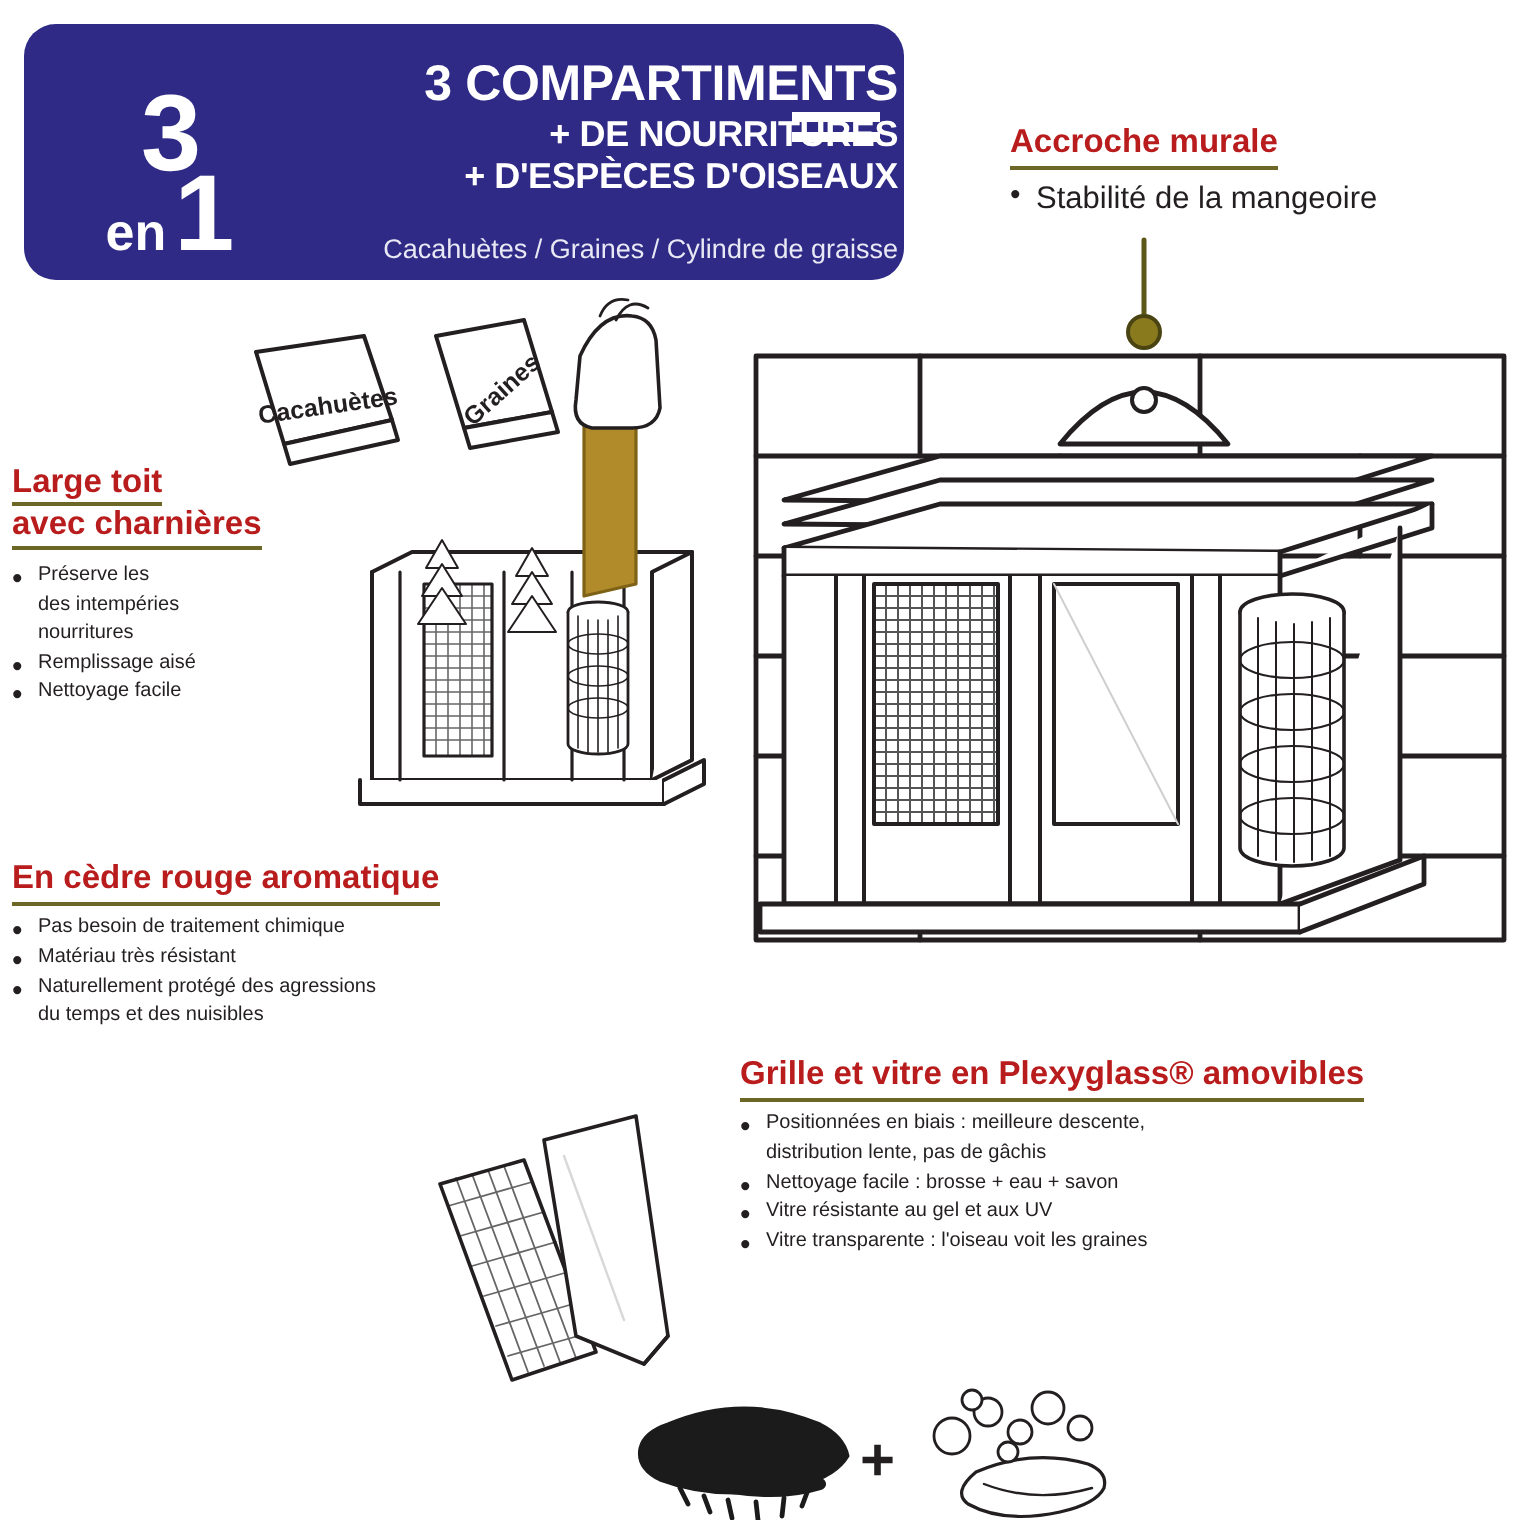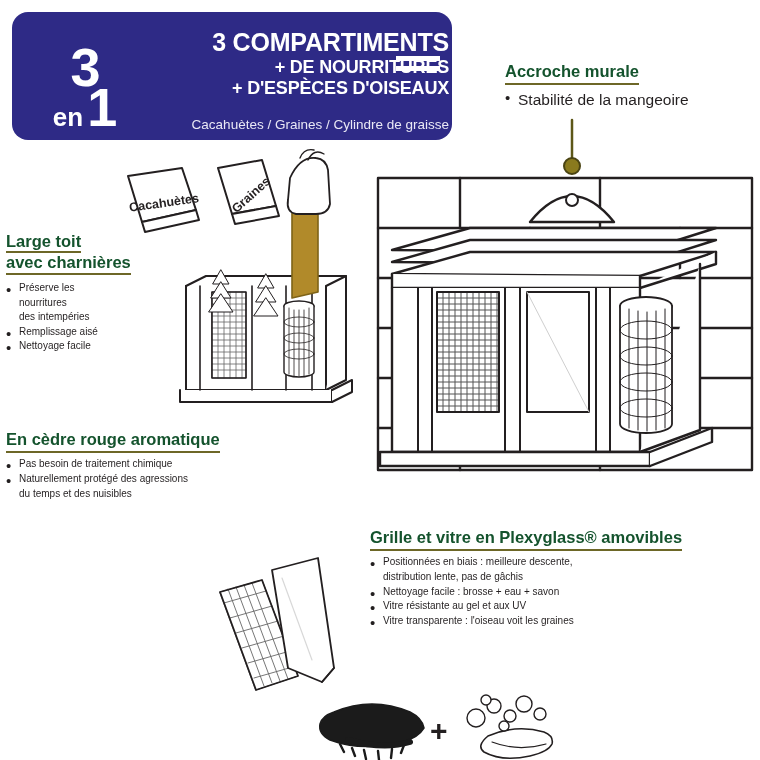--- a/index.html
+++ b/index.html
@@ -86,21 +86,21 @@
   .badge-equals i {
     display: block;
     height: 5px;
     background: #ffffff;
     margin-bottom: 5px;
   }
 
   
   .block { position: absolute; }
   .blk-title {
-    color: #14532d;
+    color: #b91c1c;
     font-weight: bold;
     font-size: 16.5px;
     line-height: 1.18;
     border-bottom: 2px solid #6d6727;
     display: inline-block;
     padding-bottom: 2px;
     margin-bottom: 3px;
   }
   .blk-title.two-line { border-bottom: none; }
   .blk-title .ul { border-bottom: 2px solid #6d6727; display: inline-block; }
@@ -411,31 +411,32 @@
     </ul>
   </div>
 
   <div class="block" id="block-roof">
     <div class="blk-title two-line">
       <span class="ul">Large toit</span><br>
       <span class="ul">avec charnières</span>
     </div>
     <ul class="bullets">
       <li>Préserve les</li>
+      <li class="cont">des intempéries</li>
       <li class="cont">nourritures</li>
-      <li class="cont">des intempéries</li>
       <li>Remplissage aisé</li>
       <li>Nettoyage facile</li>
     </ul>
   </div>
 
   <div class="block" id="block-cedar">
     <div class="blk-title">En cèdre rouge aromatique</div>
     <ul class="bullets">
       <li>Pas besoin de traitement chimique</li>
+      <li>Matériau très résistant</li>
       <li>Naturellement protégé des agressions</li>
       <li class="cont">du temps et des nuisibles</li>
     </ul>
   </div>
 
   <div class="block" id="block-grille">
     <div class="blk-title">Grille et vitre en Plexyglass® amovibles</div>
     <ul class="bullets">
       <li>Positionnées en biais : meilleure descente,</li>
       <li class="cont">distribution lente, pas de gâchis</li>

